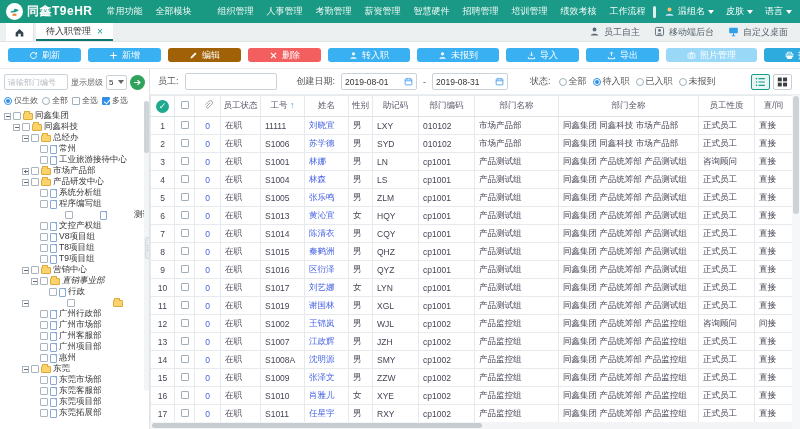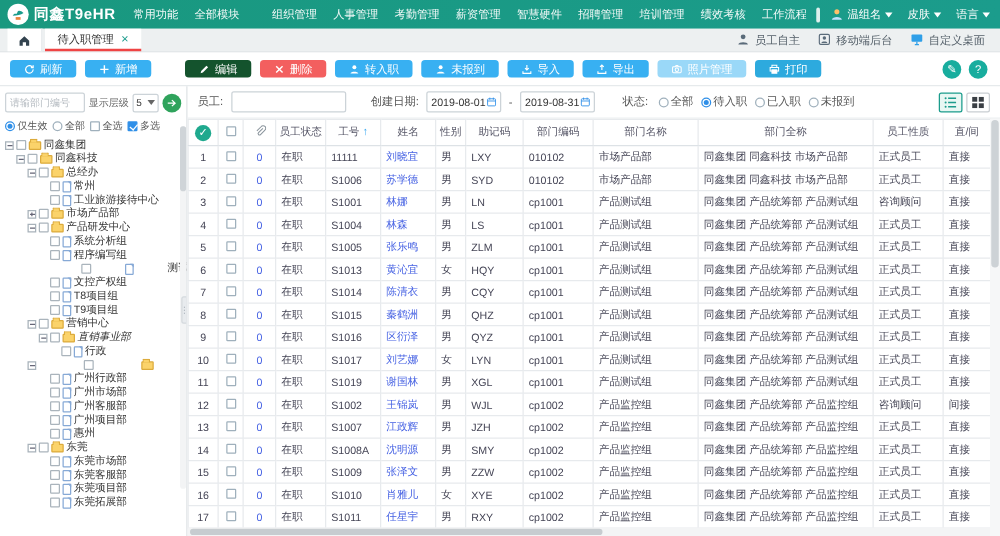--- a/index.html
+++ b/index.html
@@ -18,34 +18,34 @@
   .menupill { width:3px; height:12px; background:rgba(255,255,255,0.85); border-radius:2px; margin:0 8px; flex:0 0 auto; }
   .userarea { display:flex; align-items:center; gap:12px; font-size:9px; white-space:nowrap; flex:0 0 auto; }
   .userarea .uitem { display:flex; align-items:center; gap:3px; cursor:pointer; }
   .caret { width:0; height:0; border-left:3px solid transparent; border-right:3px solid transparent; border-top:4px solid #fff; display:inline-block; }
   .avatar { width:11px; height:11px; }
 
   
   .tabbar { height:19px; background:#edf0f1; border-bottom:1px solid #dfe3e6; display:flex; align-items:stretch; flex:0 0 auto; }
   .hometab { width:28px; background:#fff; border-right:1px solid #e2e6e9; display:flex; align-items:center; justify-content:center; margin-left:6px; cursor:pointer; }
   .hometab svg { width:11px; height:11px; color:#33434f; }
-  .tab { background:#fff; display:flex; align-items:center; gap:6px; padding:0 10px; font-size:9px; color:#333; border-bottom:2px solid #ef4444; margin-left:2px; cursor:pointer; }
+  .tab { background:#fff; display:flex; align-items:center; gap:6px; padding:0 10px; font-size:9px; color:#333; border-bottom:2px solid #0f766e; margin-left:2px; cursor:pointer; }
   .tab .x { color:#1b9c8c; font-size:10px; cursor:pointer; }
   .quick { margin-left:auto; display:flex; align-items:center; gap:14px; padding-right:12px; font-size:9px; color:#55606a; }
   .quick .qitem { display:flex; align-items:center; gap:4px; cursor:pointer; }
   .quick svg { width:11px; height:11px; }
   .q-person { color:#5a6b7a; } .q-badge { color:#5a6b7a; } .q-monitor { color:#2f9fe8; }
 
   
   .toolbar { height:26px; background:#fff; display:flex; align-items:center; padding:0 10px 0 8px; flex:0 0 auto; }
   .toolbtns { display:flex; align-items:center; gap:7px; }
-  .btn { height:14px; border:none; border-radius:3px; color:#fff; font-size:9px; display:inline-flex; align-items:center; gap:4px; padding:0 11px; cursor:pointer; font-family:inherit; white-space:nowrap; }
+  .btn { height:14px; border:none; border-radius:3px; color:#fff; font-size:9px; display:inline-flex; align-items:center; gap:4px; padding:0 21px; cursor:pointer; font-family:inherit; white-space:nowrap; }
   .btn svg { width:9px; height:9px; }
   .btn-blue { background:#38b0f2; }
-  .btn-green { background:#14532d;margin-left:20px; }
+  .btn-green { background:#a16207; }
   .btn-red { background:#f35f5f; }
   .btn-lightblue { background:#9ad8f8; }
   .btn-teal { background:#2daade; }
   .toolcircles { margin-left:auto; display:flex; gap:6px; }
   .circ { width:15px; height:15px; border-radius:50%; background:#18ad9e; color:#fff; font-size:9px; display:flex; align-items:center; justify-content:center; cursor:pointer; }
 
   
   .bodyrow { flex:1 1 auto; display:flex; min-height:0; border-top:1px solid #e6eaec; }
 
   
@@ -78,21 +78,21 @@
   .tfile { width:7px; height:9px; background:#fff; border:1px solid #86a9d6; border-radius:1px; margin-right:2px; position:relative; flex:0 0 auto; }
   .tfile::after { content:""; position:absolute; right:-1px; top:-1px; width:0; height:0; border-left:3px solid transparent; border-top:3px solid #86a9d6; }
   .side-vscroll { position:absolute; right:0; top:32px; width:5px; height:290px; background:#f3f4f5; border-radius:3px; }
   .side-vscroll .thumb { width:5px; height:52px; background:#cfd4d8; border-radius:3px; }
   .side-handle { position:absolute; right:-1px; top:168px; width:5px; height:22px; background:#e8ebee; border:1px solid #d4d9dd; border-radius:2px 0 0 2px; display:flex; align-items:center; justify-content:center; font-size:7px; color:#9aa4ac; cursor:col-resize; }
 
   
   .main { flex:1 1 auto; display:flex; flex-direction:column; min-width:0; position:relative; }
   .filterbar { height:26px; display:flex; align-items:center; gap:6px; padding:0 8px; font-size:9px; color:#555; border-bottom:1px solid #eceff1; flex:0 0 auto; white-space:nowrap; }
   .f-input { width:92px; height:17px; border:1px solid #ccd3d8; border-radius:2px; font-size:9px; padding:0 4px; font-family:inherit; }
-  .datebox { width:60px; height:17px; border:1px solid #ccd3d8; border-radius:2px; display:flex; align-items:center; justify-content:space-between; padding:0 3px; font-size:8.5px; color:#333; cursor:pointer; }
+  .datebox { width:76px; height:17px; border:1px solid #ccd3d8; border-radius:2px; display:flex; align-items:center; justify-content:space-between; padding:0 3px; font-size:8.5px; color:#333; cursor:pointer; }
   .datebox svg { width:9px; height:9px; color:#2f8fe8; }
   .radios { display:flex; align-items:center; gap:6px; margin-left:2px; }
   .viewtoggles { margin-left:auto; display:flex; gap:3px; }
   .vt { width:19px; height:16px; border:1px solid #1b9c8c; border-radius:2px; background:#e8f7f3; display:flex; align-items:center; justify-content:center; cursor:pointer; }
   .vt.grid { border-color:#c9ced2; background:#fff; }
   .vt svg { width:11px; height:10px; }
   .vt-list { color:#1b9c8c; } .vt-grid { color:#3a3f44; }
 
   
   .tablewrap { flex:1 1 auto; position:relative; overflow:hidden; }
@@ -392,20 +392,26 @@
           <div class="tnode" style="padding-left: 27px;">
             <span class="tspacer"></span>
             <span class="tcb"></span>
             <span class="tfile"></span>
             <span>文控产权组</span>
           </div>
           <div class="tnode" style="padding-left: 27px;">
             <span class="tspacer"></span>
             <span class="tcb"></span>
             <span class="tfile"></span>
+            <span>V8项目组</span>
+          </div>
+          <div class="tnode" style="padding-left: 27px;">
+            <span class="tspacer"></span>
+            <span class="tcb"></span>
+            <span class="tfile"></span>
             <span>T8项目组</span>
           </div>
           <div class="tnode" style="padding-left: 27px;">
             <span class="tspacer"></span>
             <span class="tcb"></span>
             <span class="tfile"></span>
             <span>T9项目组</span>
           </div>
           <div class="tnode" style="padding-left: 18px;">
             <span class="texp"></span>

